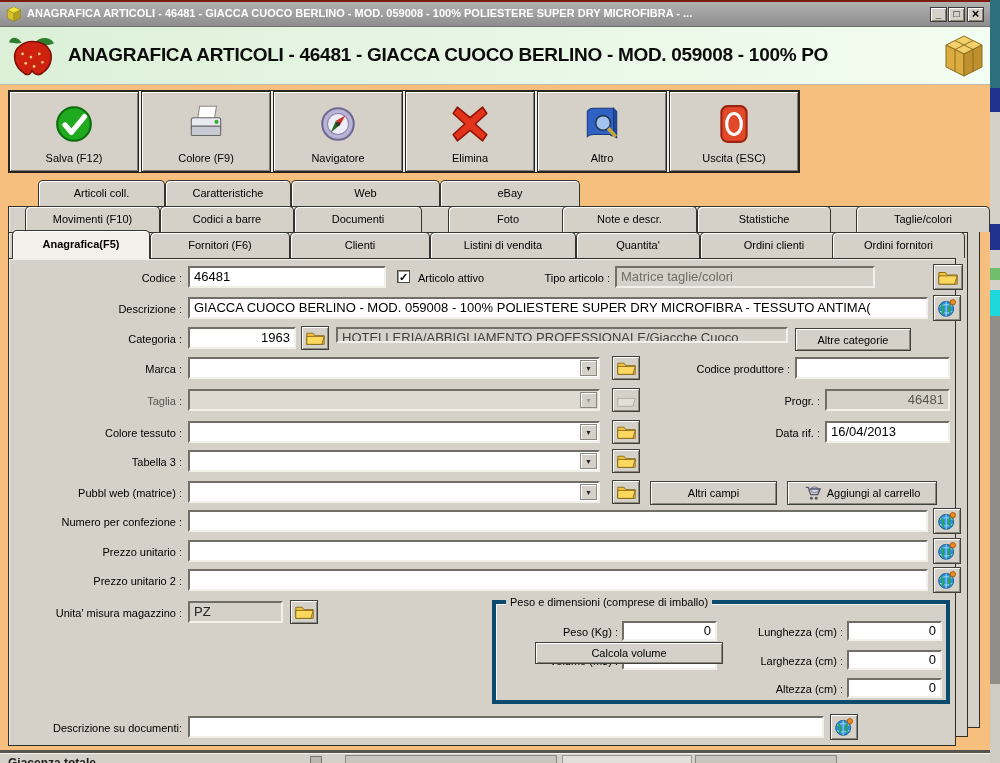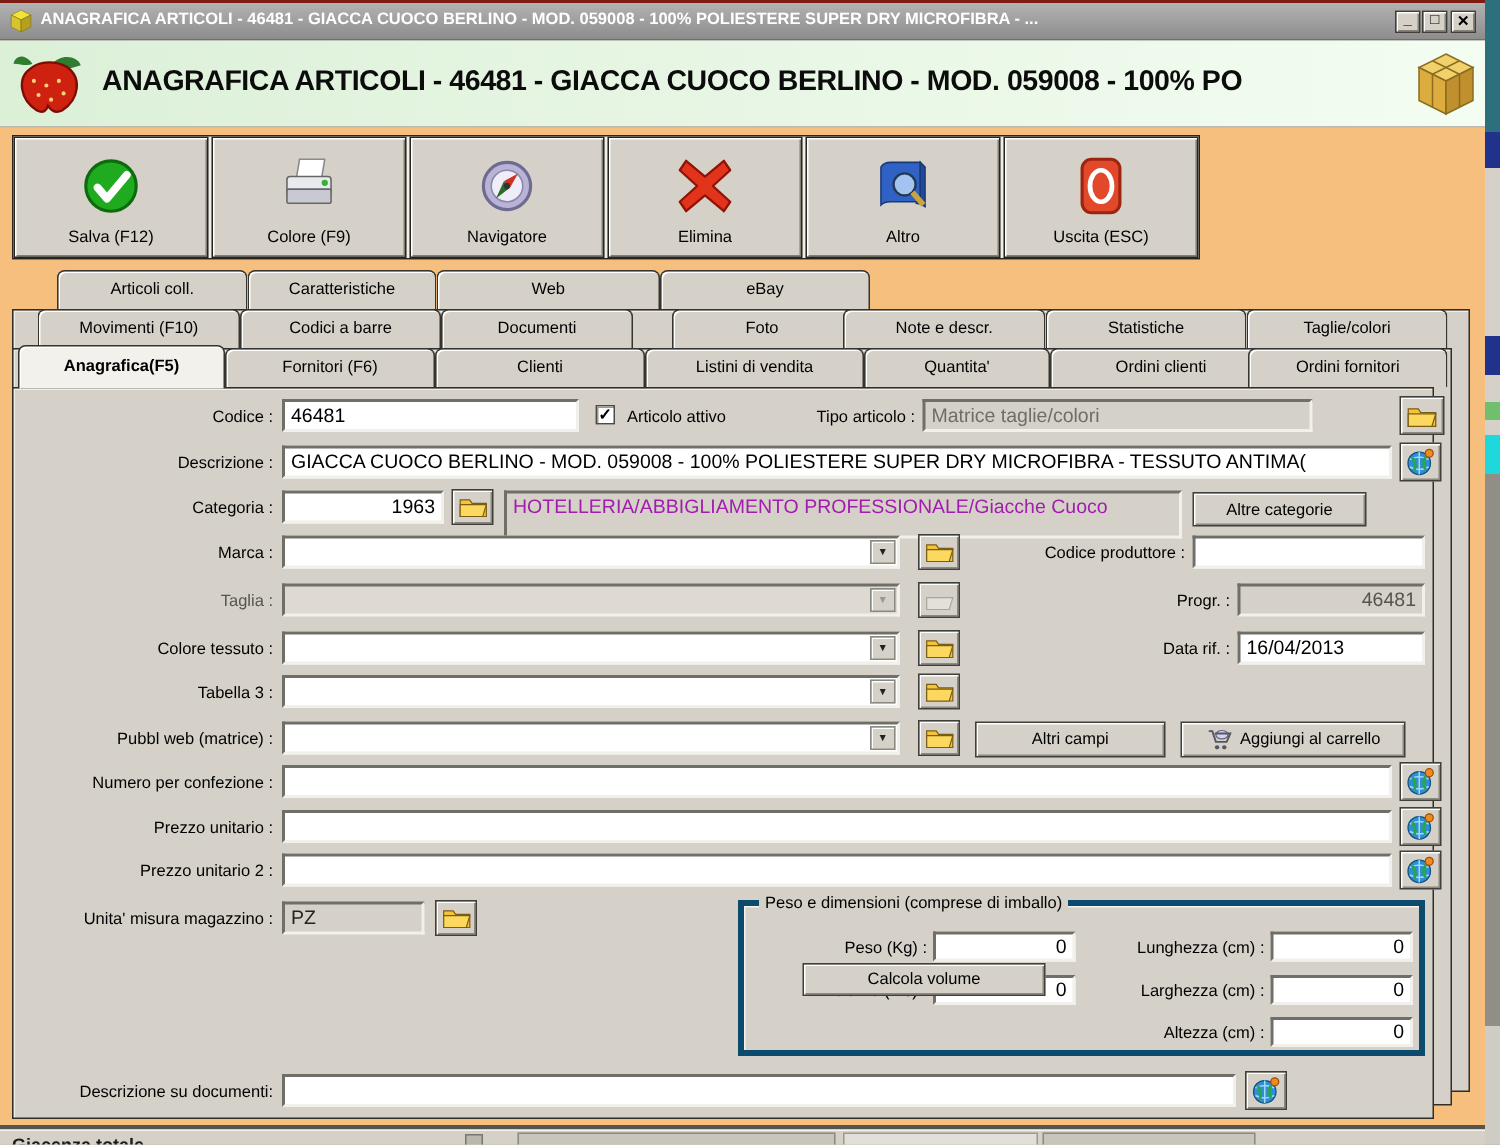--- a/index.html
+++ b/index.html
@@ -159,21 +159,21 @@
 <div class="tab" style="left:165px;top:180px;width:126px">Caratteristiche</div>
 <div class="tab" style="left:291px;top:180px;width:149px">Web</div>
 <div class="tab" style="left:440px;top:180px;width:140px">eBay</div>
 
 <div class="tab" style="left:25px;top:206px;width:135px">Movimenti (F10)</div>
 <div class="tab" style="left:160px;top:206px;width:134px">Codici a barre</div>
 <div class="tab" style="left:294px;top:206px;width:128px">Documenti</div>
 <div class="tab" style="left:448px;top:206px;width:120px">Foto</div>
 <div class="tab" style="left:562px;top:206px;width:135px">Note e descr.</div>
 <div class="tab" style="left:697px;top:206px;width:134px">Statistiche</div>
-<div class="tab" style="left:831px;top:206px;width:134px">Taglie/colori</div>
+<div class="tab" style="left:856px;top:206px;width:134px">Taglie/colori</div>
 
 <div class="tab active" style="left:12px;top:230px;width:138px">Anagrafica(F5)</div>
 <div class="tab" style="left:150px;top:232px;width:140px">Fornitori (F6)</div>
 <div class="tab" style="left:290px;top:232px;width:140px">Clienti</div>
 <div class="tab" style="left:430px;top:232px;width:146px">Listini di vendita</div>
 <div class="tab" style="left:576px;top:232px;width:124px">Quantita'</div>
 <div class="tab" style="left:700px;top:232px;width:148px">Ordini clienti</div>
 <div class="tab" style="left:832px;top:232px;width:133px">Ordini fornitori</div>
 
 <span class="lbl z10" style="left:30px;top:272px;width:152px">Codice :</span>
@@ -207,21 +207,21 @@
 <span class="lbl z10" style="left:30px;top:333px;width:152px">Categoria :</span>
 <div class="sunken z10" style="left:188px;top:327px;width:108px;height:22px;text-align:right">1963</div>
 <div class="btn z10" style="left:301px;top:326px;width:28px;height:24px">
   <span>
       <svg width="19" height="16" viewBox="0 0 24 20">
         <path d="M1 4 h8 l2 3 h12 v11 h-22z" fill="#f5c43a" stroke="#7a5c12"></path>
         <path d="M1 8 h22 l-3 10 h-19z" fill="#fcd95e" stroke="#7a5c12"></path>
       </svg>
     </span>
 </div>
-<div class="sunken grayfield z10" style="left:336px;top:327px;width:452px;height:32px;color:#a21caf">HOTELLERIA/ABBIGLIAMENTO PROFESSIONALE/Giacche Cuoco</div>
+<div class="sunken grayfield z10" style="left:336px;top:327px;width:452px;height:16px;color:#404040">HOTELLERIA/ABBIGLIAMENTO PROFESSIONALE/Giacche Cuoco</div>
 <div class="btn z10" style="left:795px;top:328px;width:116px;height:23px">Altre categorie</div>
 
 <span class="lbl z10" style="left:30px;top:363px;width:152px">Marca :</span>
 <div class="sunken z10" style="left:188px;top:357px;width:412px;height:22px">
   <span></span>
   <span class="ddl-arrow">▼</span>
 </div>
 <div class="btn z10" style="left:612px;top:356px;width:28px;height:24px">
   <span>
       <svg width="19" height="16" viewBox="0 0 24 20">
@@ -357,21 +357,21 @@
   <span class="legend">Peso e dimensioni (comprese di imballo)</span>
 </div>
 <span class="lbl z10" style="left:520px;top:626px;width:98px">Peso (Kg) :</span>
 <div class="sunken z10" style="left:622px;top:621px;width:95px;height:20px;text-align:right;line-height:16px">0</div>
 <span class="lbl z10" style="left:725px;top:626px;width:118px">Lunghezza (cm) :</span>
 <div class="sunken z10" style="left:847px;top:621px;width:95px;height:20px;text-align:right;line-height:16px">0</div>
 <span class="lbl z10" style="left:520px;top:655px;width:98px">Volume (m3) :</span>
 <div class="sunken z10" style="left:622px;top:650px;width:95px;height:20px;text-align:right;line-height:16px">0</div>
 <span class="lbl z10" style="left:725px;top:655px;width:118px">Larghezza (cm) :</span>
 <div class="sunken z10" style="left:847px;top:650px;width:95px;height:20px;text-align:right;line-height:16px">0</div>
-<div class="btn z10" style="left:535px;top:642px;width:162px;height:22px">Calcola volume</div>
+<div class="btn z10" style="left:535px;top:642px;width:188px;height:22px">Calcola volume</div>
 <span class="lbl z10" style="left:725px;top:683px;width:118px">Altezza (cm) :</span>
 <div class="sunken z10" style="left:847px;top:678px;width:95px;height:20px;text-align:right;line-height:16px">0</div>
 
 <span class="lbl z10" style="left:5px;top:722px;width:177px">Descrizione su documenti:</span>
 <div class="sunken z10" style="left:188px;top:716px;width:636px;height:22px"></div>
 <div class="btn z10" style="left:830px;top:714px;width:28px;height:26px">
   <span>
       <svg width="20" height="20" viewBox="0 0 24 24">
         <circle cx="11" cy="13" r="9" fill="#2e8fd6" stroke="#14507e"></circle>
         <path d="M3.5 10 Q11 6 18.5 10 M3.5 16 Q11 20 18.5 16 M11 4 V22" stroke="#9fd8ff" fill="none" stroke-width="1.2"></path>

